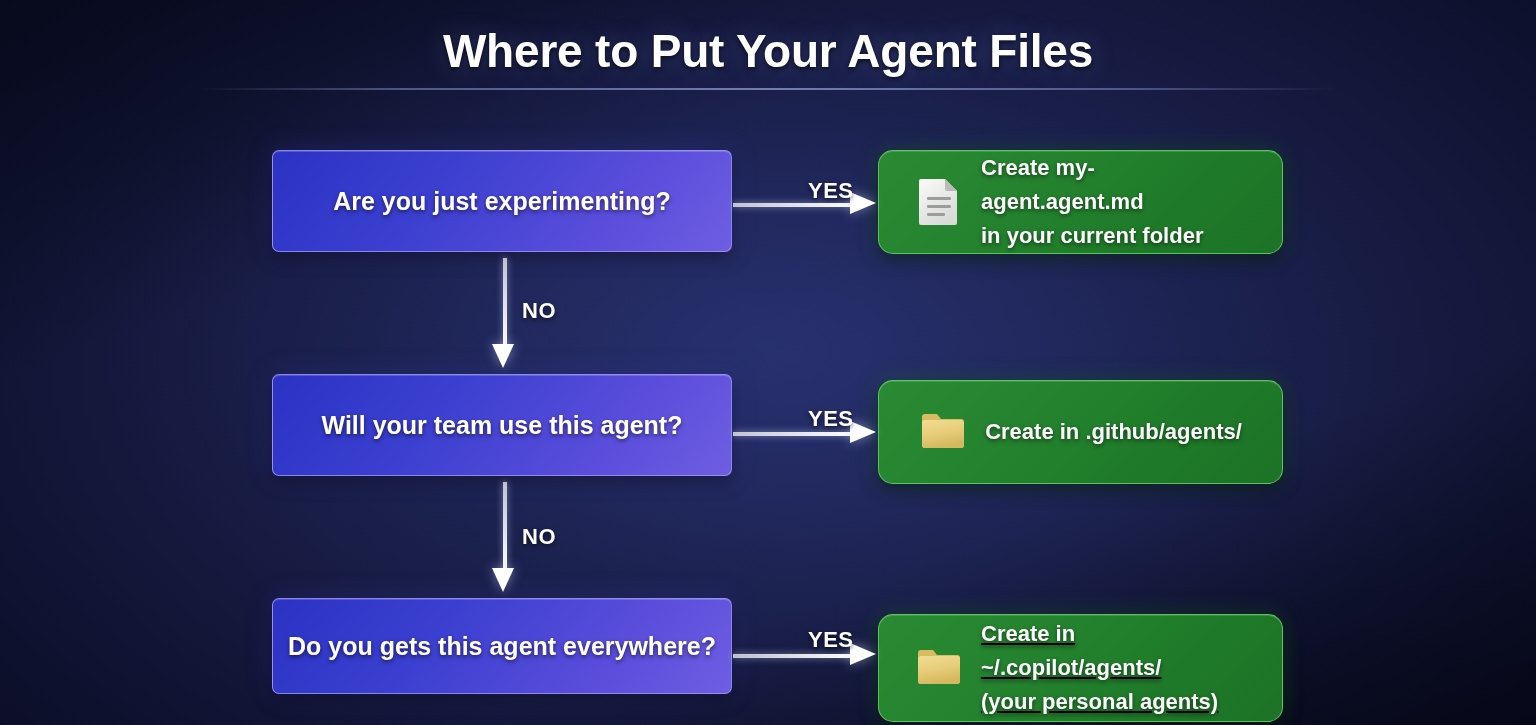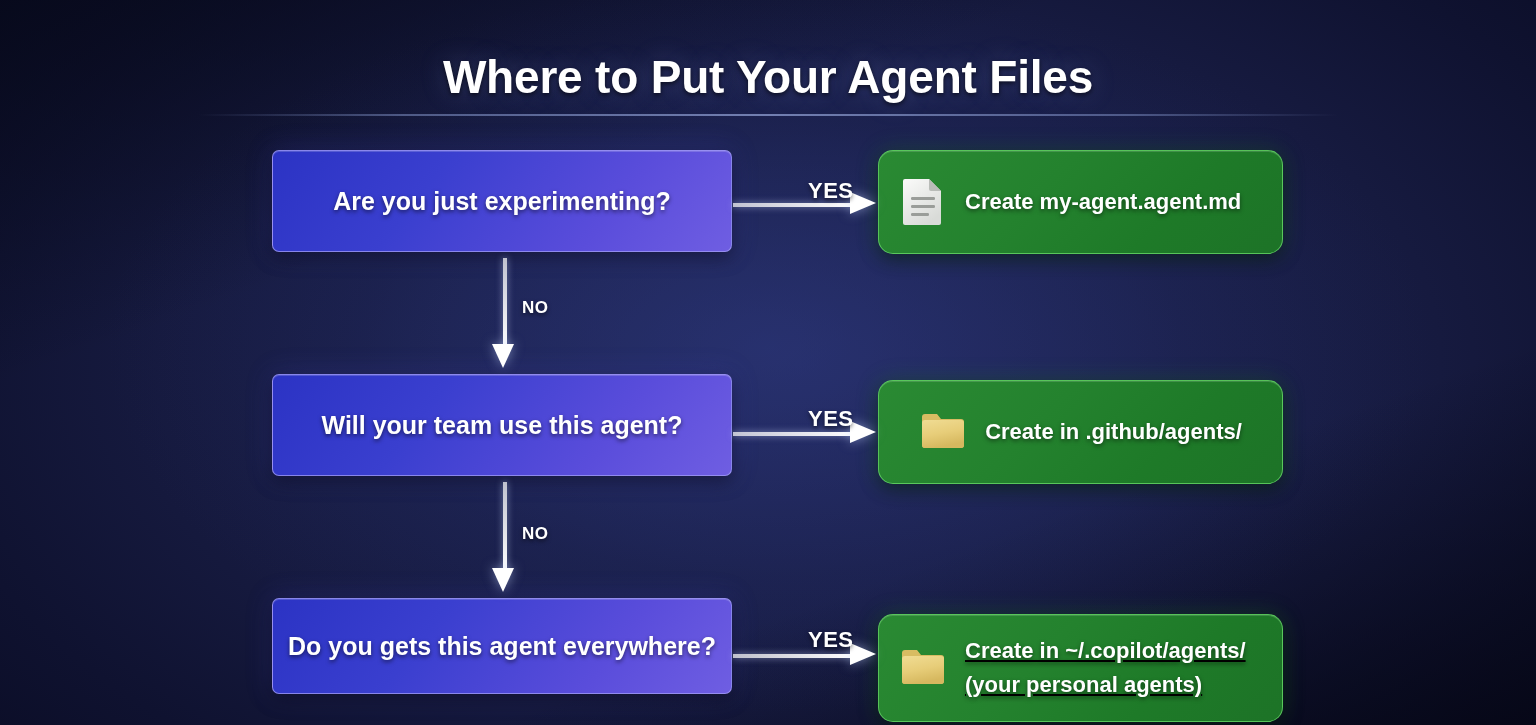--- a/index.html
+++ b/index.html
@@ -30,21 +30,20 @@
       linear-gradient(160deg, rgba(6,8,24,0.75) 0%, rgba(0,0,0,0) 30%, rgba(0,0,0,0) 70%, rgba(5,6,20,0.85) 100%);
   }
 
   
   #title-area {
     position: absolute;
     top: 0;
     left: 0;
     width: 1536px;
     height: 90px;
-    margin-top: 26px;
   }
   #page-title {
     position: absolute;
     top: 24px;
     left: 0;
     width: 1536px;
     text-align: center;
     font-size: 46px;
     font-weight: bold;
     color: #ffffff;
@@ -102,21 +101,21 @@
     border-radius: 15px;
     background: linear-gradient(135deg, #2a8a33 0%, #24822e 40%, #1e7a28 70%, #1d7327 100%);
     border: 1px solid rgba(110,225,110,0.72);
     box-shadow:
       0 6px 18px rgba(0,0,0,0.45),
       0 0 22px rgba(40,150,50,0.30),
       inset 0 1px 0 rgba(255,255,255,0.14);
     display: flex;
     align-items: center;
     box-sizing: border-box;
-    padding: 0 20px;
+    padding: 0 36px;
   }
   #outcome-0 { top: 150px; height: 104px; }
   #outcome-1 { top: 380px; height: 104px; justify-content: center; }
   #outcome-2 { top: 614px; height: 108px; text-decoration: underline; }
 
   .outcome-icon {
     width: 48px;
     height: 52px;
     flex: 0 0 48px;
     margin-right: 18px;
@@ -195,21 +194,21 @@
     left: -9px;
     width: 0;
     height: 0;
     border-left: 11px solid transparent;
     border-right: 11px solid transparent;
     border-top: 24px solid #ffffff;
     filter: drop-shadow(0 0 6px rgba(200,215,255,0.5));
   }
   .no-label {
     position: absolute;
-    font-size: 17px;
+    font-size: 22px;
     font-weight: bold;
     color: #ffffff;
     text-shadow: 0 2px 4px rgba(0,0,0,0.6);
     letter-spacing: 0.5px;
   }
   #no-arrow-0 { top: 258px; height: 112px; }
   #no-arrow-0 .shaft { height: 90px; }
   #no-arrow-0 .head { top: 86px; }
   #no-label-0 { left: 522px; top: 298px; }
 
@@ -250,20 +249,21 @@
       </defs>
       <path d="M4 2 H28 L40 14 V46 A2 2 0 0 1 38 48 H4 A2 2 0 0 1 2 46 V4 A2 2 0 0 1 4 2 Z" fill="url(#docg)"></path>
       <path d="M28 2 L40 14 H30 A2 2 0 0 1 28 12 Z" fill="#b9bcb8"></path>
       <rect x="10" y="20" width="24" height="3" rx="1.2" fill="#9a9d99"></rect>
       <rect x="10" y="28" width="24" height="3" rx="1.2" fill="#9a9d99"></rect>
       <rect x="10" y="36" width="18" height="3" rx="1.2" fill="#9a9d99"></rect>
     </svg>
   </span>
   <span class="outcome-text">
     <span class="line1">Create my-agent.agent.md</span>
+    <span class="line2">in your current folder</span>
   </span>
 </div>
 
 <div class="outcome-box" id="outcome-1">
   <span class="outcome-icon">
     <svg width="48" height="42" viewBox="0 0 48 42">
       <defs>
         <linearGradient id="foldg1" x1="0" y1="0" x2="0.3" y2="1">
           <stop offset="0%" stop-color="#f0dc93"></stop>
           <stop offset="55%" stop-color="#e7cd79"></stop>

